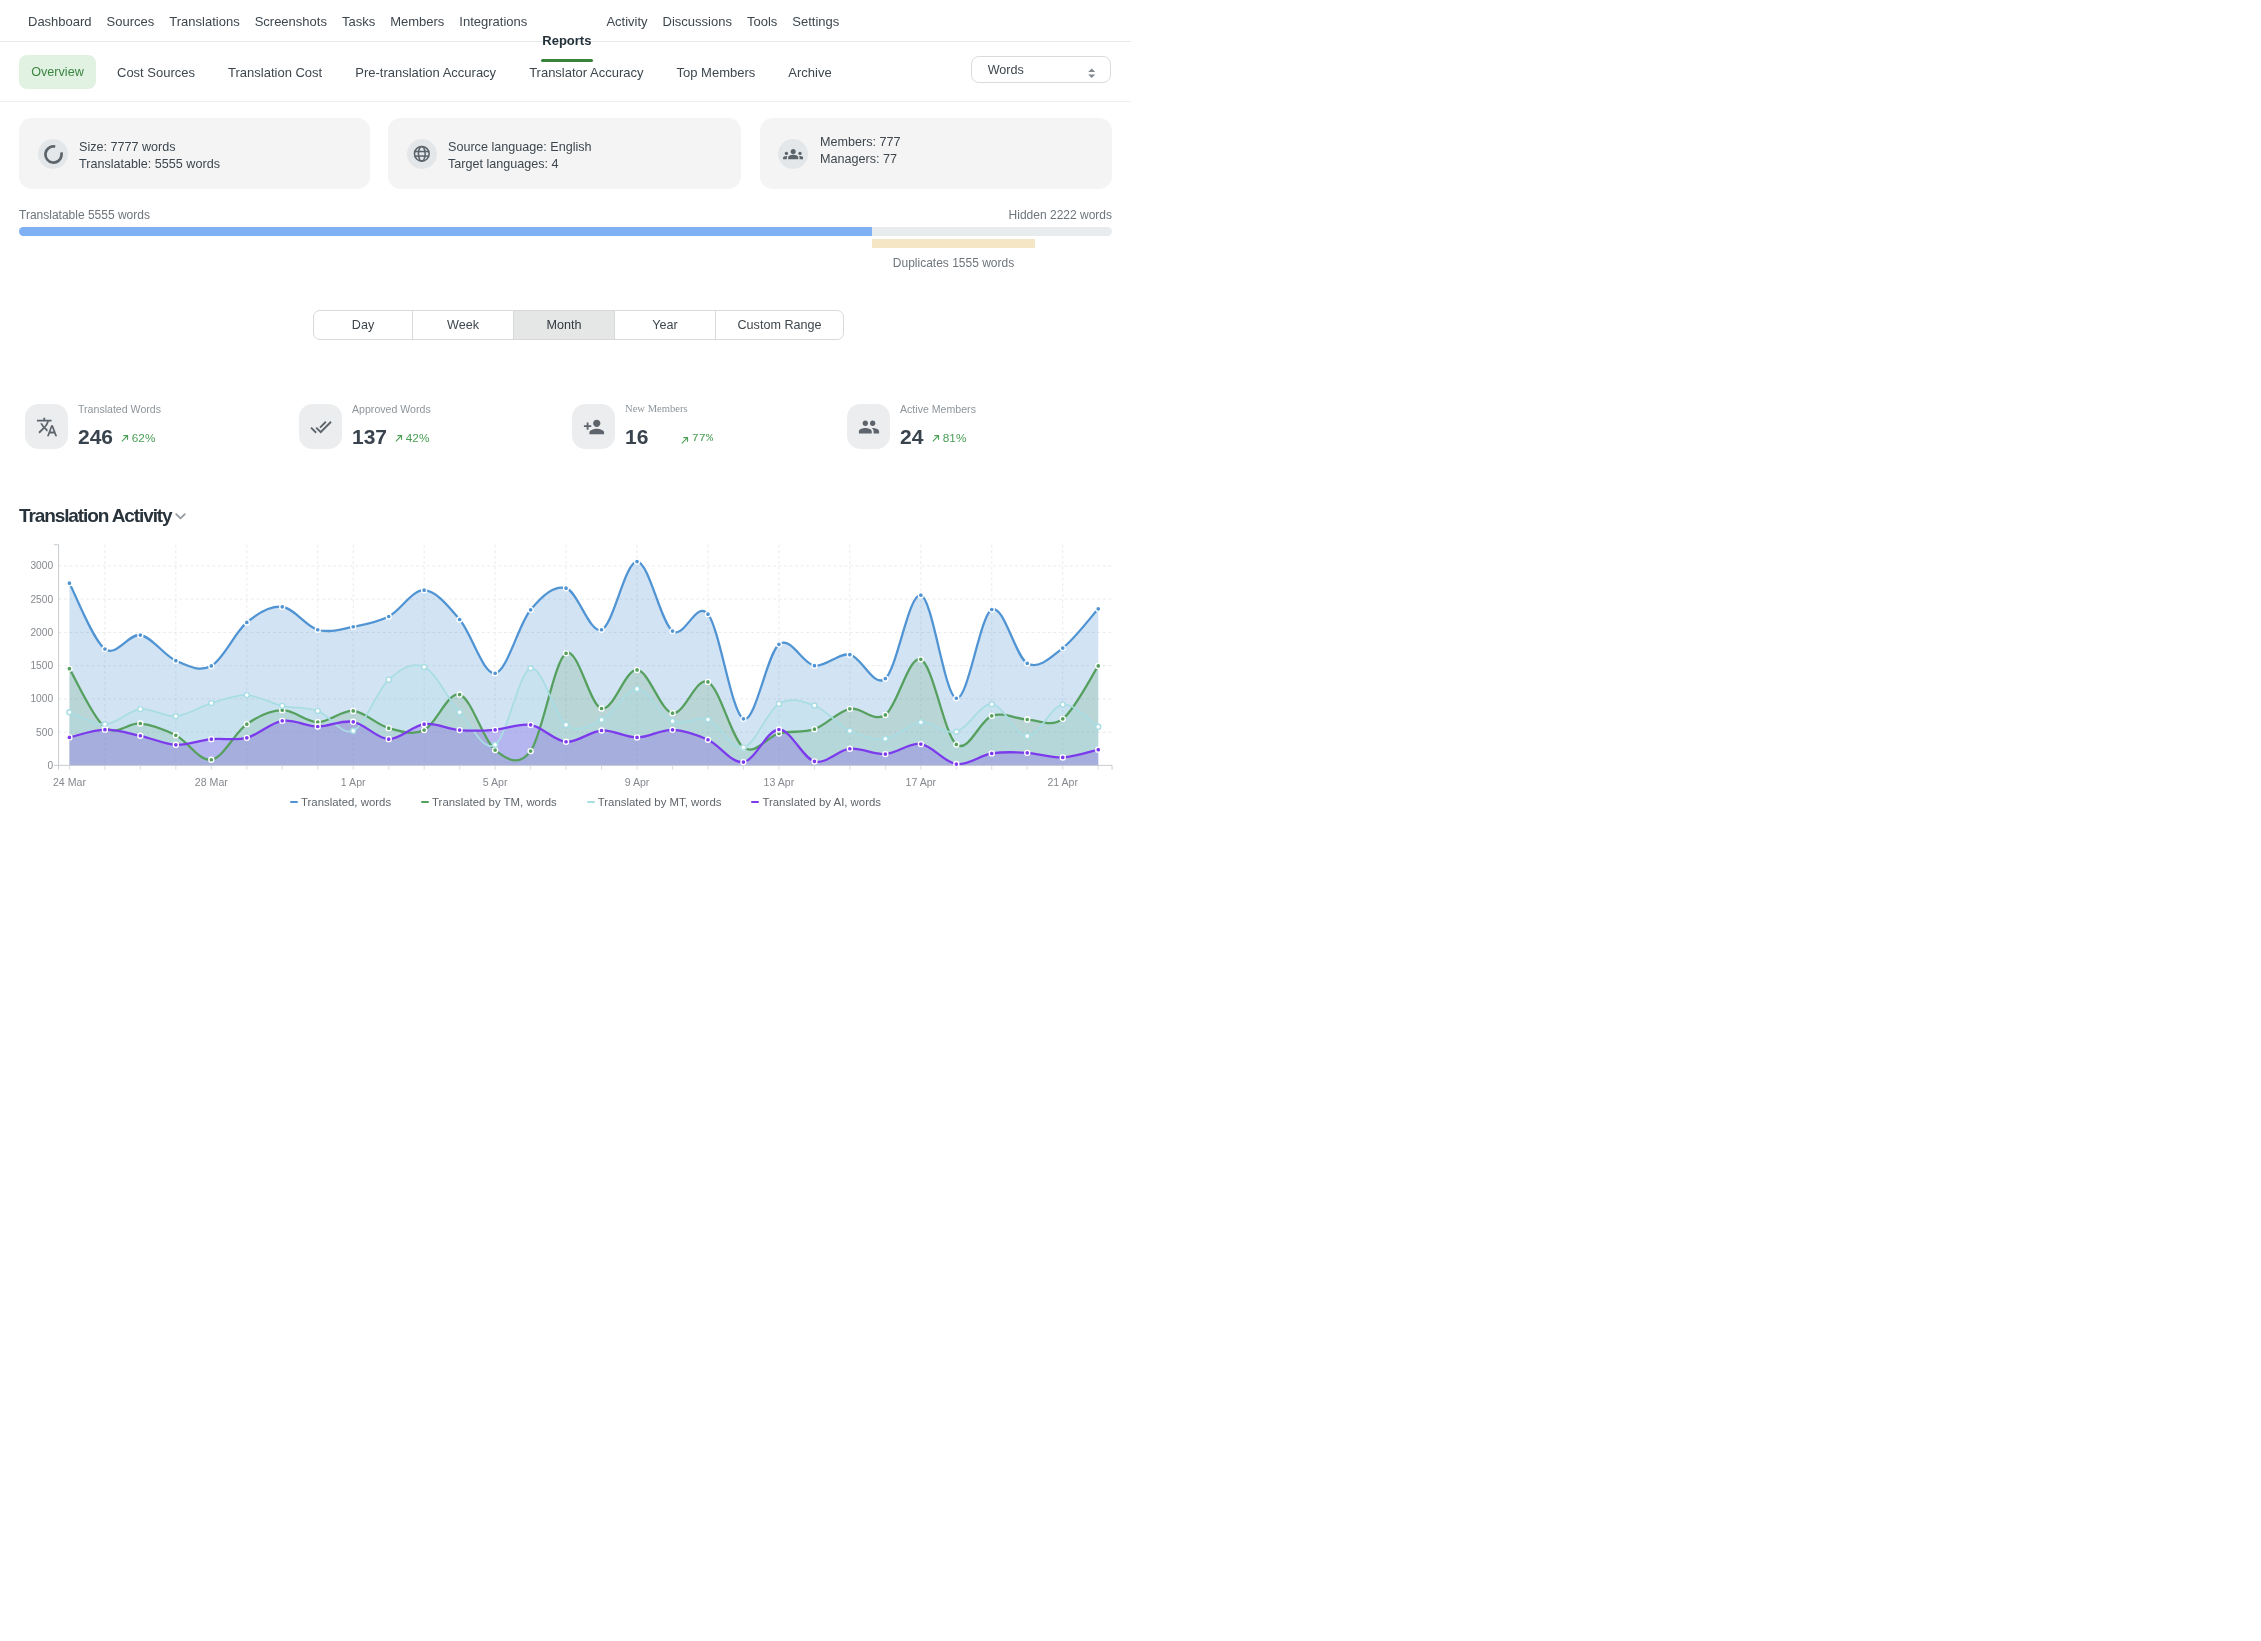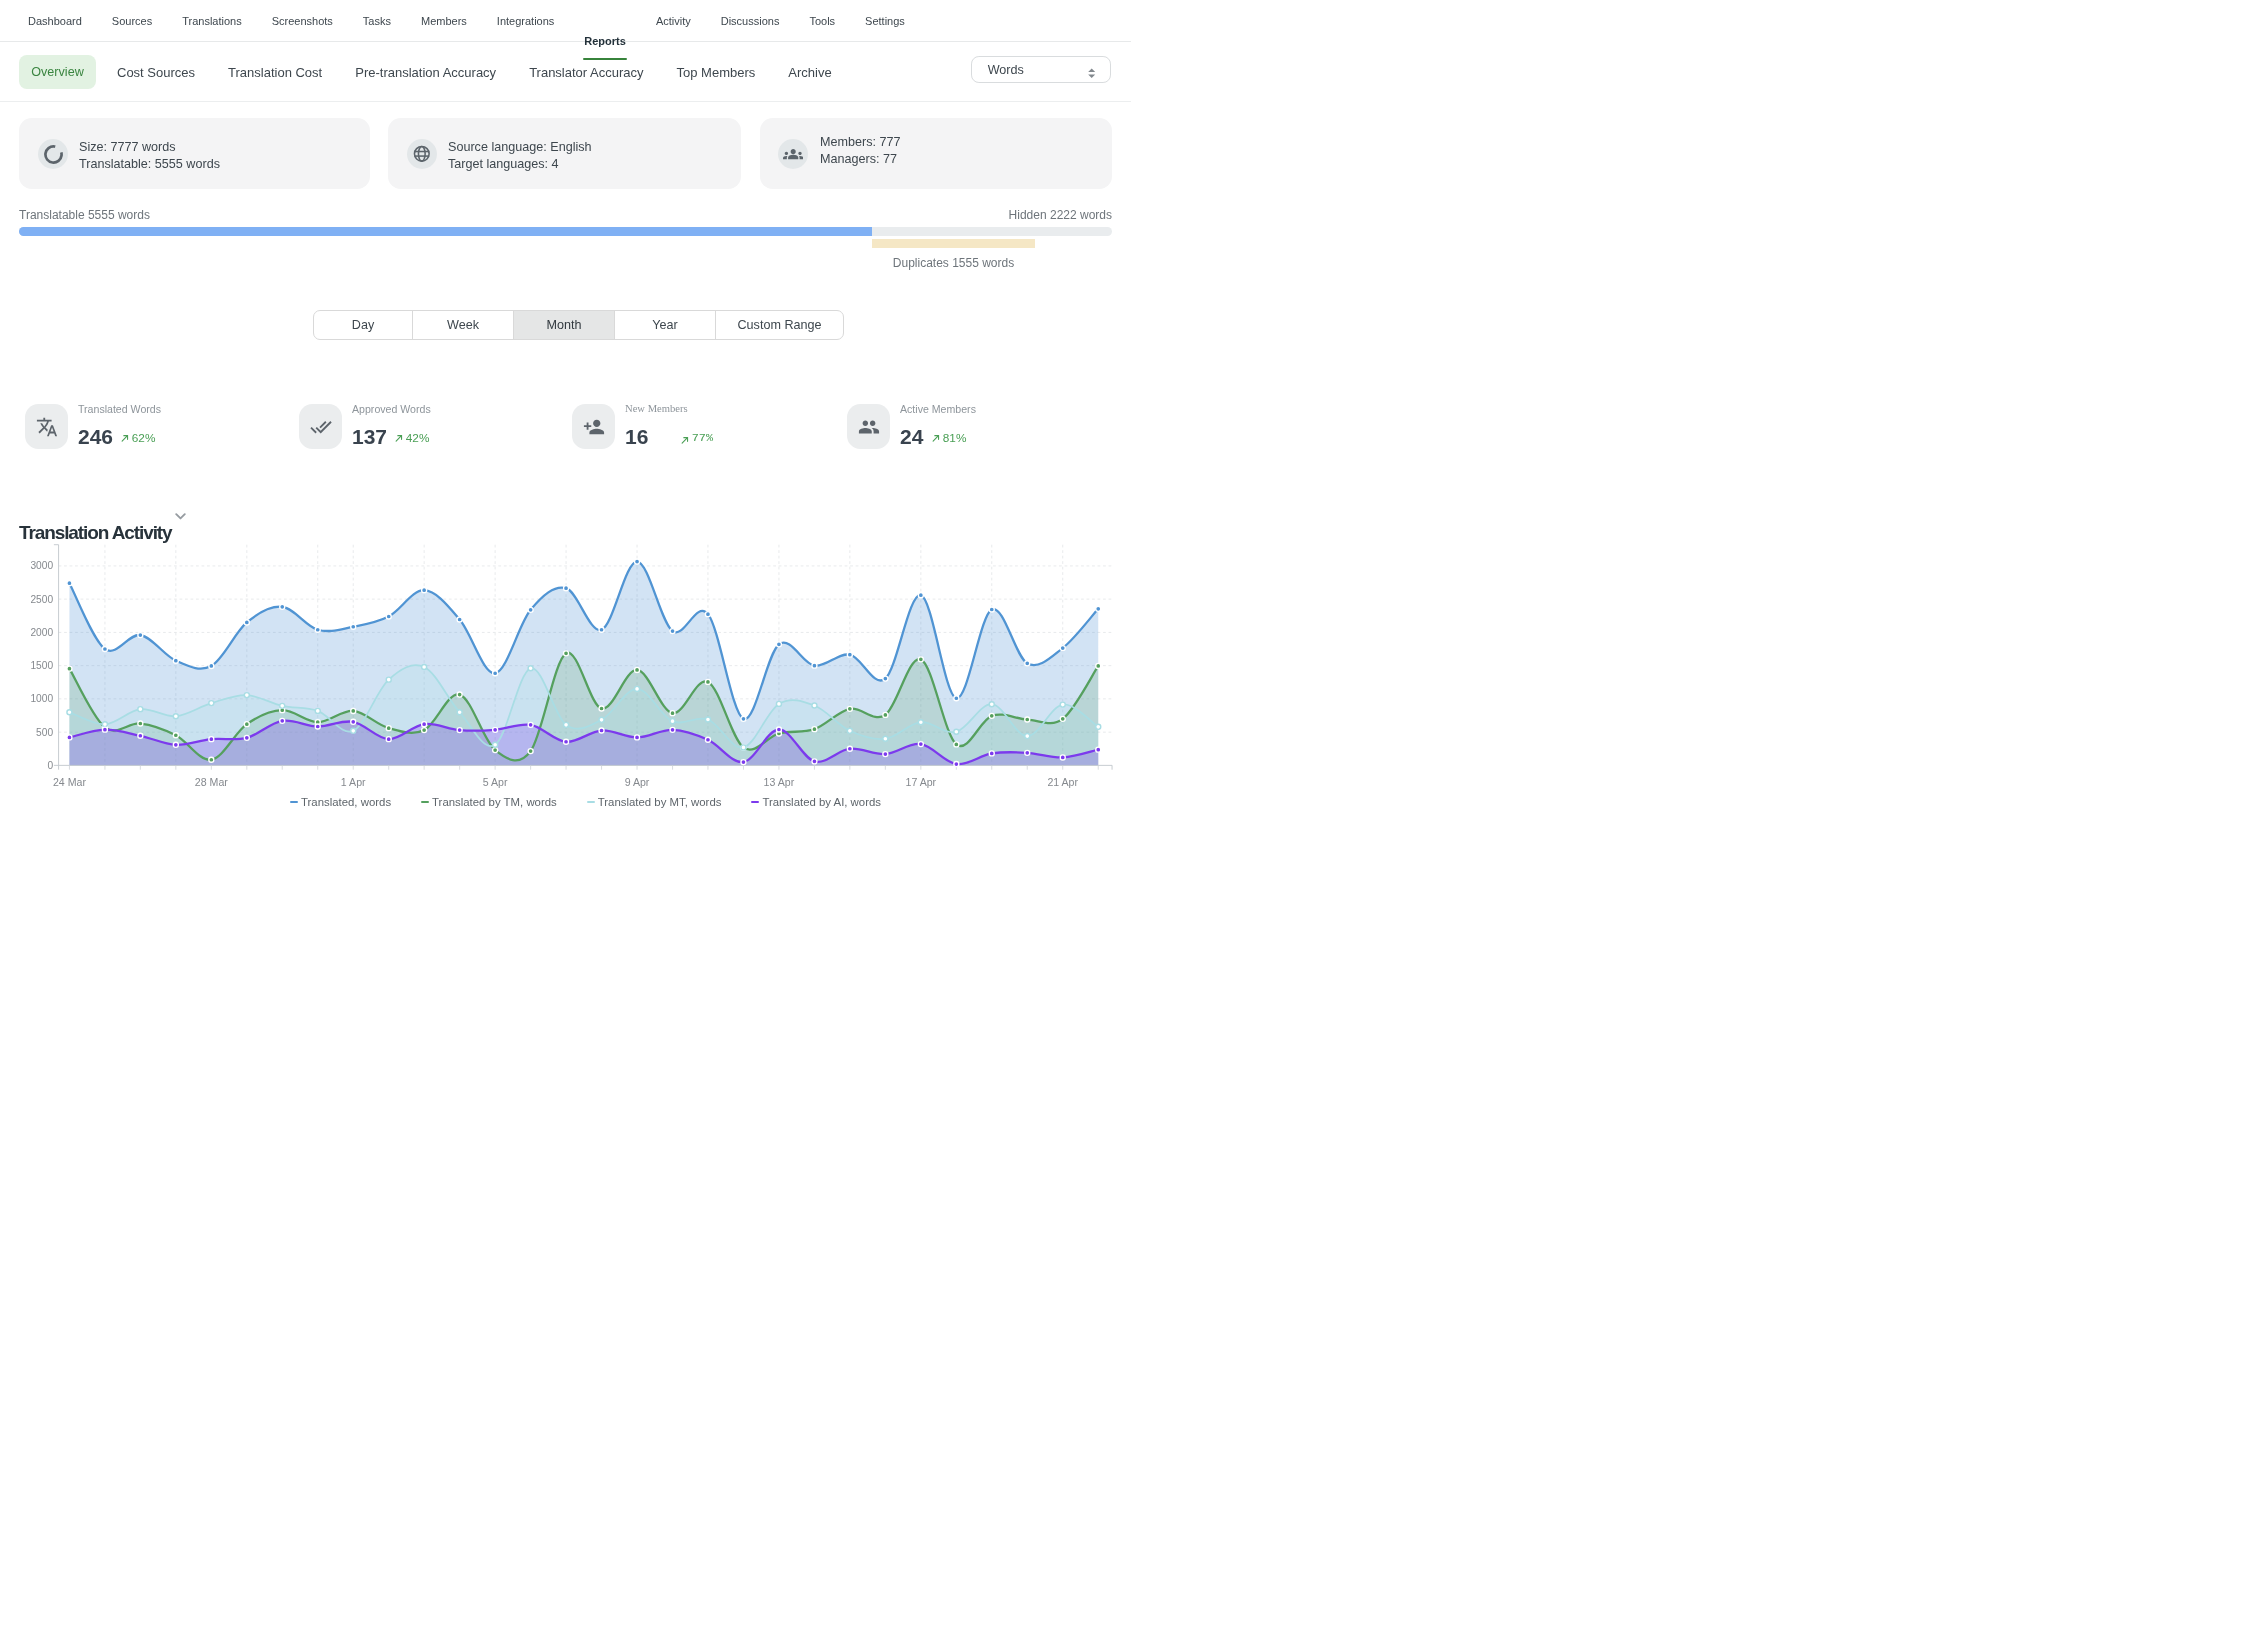--- a/index.html
+++ b/index.html
@@ -1,21 +1,21 @@
 <!DOCTYPE html>
 <html style="font-size:12.6px"><head><meta charset="utf-8"><style>
 * { margin:0; padding:0; box-sizing:border-box; }
 html,body { width:1131px; height:821px; background:#fff; font-family:"Liberation Sans", sans-serif; }
 #page { position:relative; width:1131px; height:821px; overflow:hidden; }
 .abs { position:absolute; }
 </style></head><body>
 <div id="page">
 
 <div class="abs" style="left:0;top:0;width:1131px;height:42px;border-bottom:0.8px solid #e7e9ea;"></div>
-<div class="abs" id="nav" style="left:28px;top:0;height:42px;display:flex;align-items:center;gap:30px;font-size:11px;color:#3e474e;">
+<div class="abs" id="nav" style="left:28px;top:0;height:42px;display:flex;align-items:center;gap:15px;font-size:13px;color:#3e474e;">
 <span>Dashboard</span>
       <span>Sources</span>
       <span>Translations</span>
       <span>Screenshots</span>
       <span>Tasks</span>
       <span>Members</span>
       <span>Integrations</span>
       <span id="navact" style="color:#23313a;font-weight:700;position:relative;margin-top:39px;">Reports<i style="position:absolute;left:-1.6px;right:-1.6px;bottom:-13.7px;height:2.7px;background:#37833b;border-radius:1.6px;"></i></span>
       <span>Activity</span>
       <span>Discussions</span>
@@ -123,21 +123,21 @@
       <svg width="22" height="22" viewBox="0 0 24 24" fill="#5d646b">
         <path d="M16 11c1.66 0 2.99-1.34 2.99-3S17.66 5 16 5c-1.66 0-3 1.34-3 3s1.34 3 3 3zm-8 0c1.66 0 2.99-1.34 2.99-3S9.66 5 8 5C6.34 5 5 6.34 5 8s1.34 3 3 3zm0 2c-2.33 0-7 1.17-7 3.5V19h14v-2.5c0-2.33-4.67-3.5-7-3.5zm8 0c-.29 0-.62.02-.97.05 1.16.84 1.97 1.97 1.97 3.45V19h6v-2.5c0-2.33-4.67-3.5-7-3.5z"></path>
       </svg>
     </div>
 <div class="abs" style="left:900px;top:403px;font-size:10.6px;color:#8e959b;">Active Members</div>
 <div class="abs" style="left:900px;top:425px;font-size:21px;font-weight:700;color:#39434e;">24</div>
 <div class="abs" style="left:931px;top:431px;font-size:11.8px;color:#4a9f55;display:flex;align-items:center;"><svg width="10.2" height="10.2" viewBox="0 0 24 24" style="margin-right:1.6px;">
         <path d="M5 19 L17 7 M9 6.2 L17.8 6.2 L17.8 15" fill="none" stroke="#4a9f55" stroke-width="2.6" stroke-linecap="round"></path>
       </svg>81%</div>
 
-<div class="abs" style="left:19px;top:522px;font-size:19px;font-weight:700;color:#28333b;letter-spacing:-1.1px;">Translation Activity</div>
+<div class="abs" style="left:19px;top:505px;font-size:19px;font-weight:700;color:#28333b;letter-spacing:-1.1px;">Translation Activity</div>
 <svg class="abs" width="11" height="7" viewBox="0 0 14 9" style="left:175px;top:513px;">
       <path d="M1.5 1.5 L7 7 L12.5 1.5" fill="none" stroke="#969ca1" stroke-width="2.4" stroke-linecap="round" stroke-linejoin="round"></path>
     </svg>
 
 <svg width="1131" height="267" viewBox="0 688 1440 340" style="position:absolute;left:0;top:540px">
 <line x1="74.5" y1="932.7" x2="1416.0" y2="932.7" stroke="#e2e4e7" stroke-width="1" stroke-dasharray="3.5 3.5"></line>
 <line x1="74.5" y1="890.3" x2="1416.0" y2="890.3" stroke="#e2e4e7" stroke-width="1" stroke-dasharray="3.5 3.5"></line>
 <line x1="74.5" y1="848.0" x2="1416.0" y2="848.0" stroke="#e2e4e7" stroke-width="1" stroke-dasharray="3.5 3.5"></line>
 <line x1="74.5" y1="805.7" x2="1416.0" y2="805.7" stroke="#e2e4e7" stroke-width="1" stroke-dasharray="3.5 3.5"></line>
 <line x1="74.5" y1="763.3" x2="1416.0" y2="763.3" stroke="#e2e4e7" stroke-width="1" stroke-dasharray="3.5 3.5"></line>

